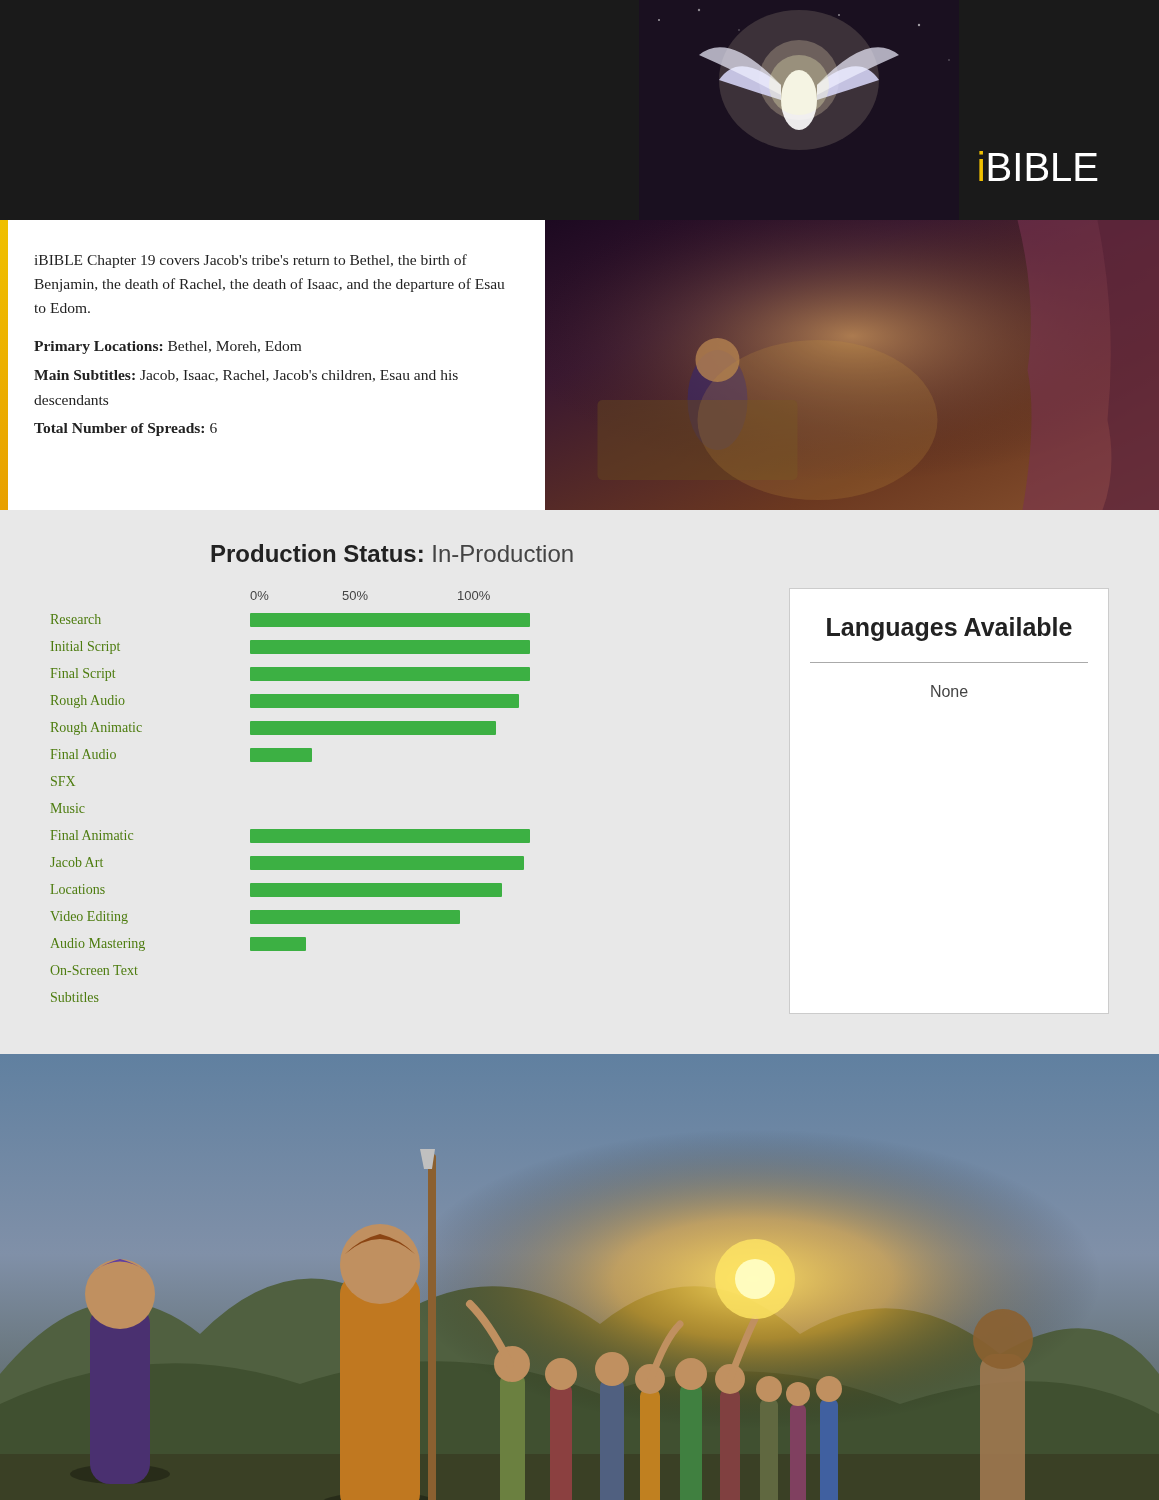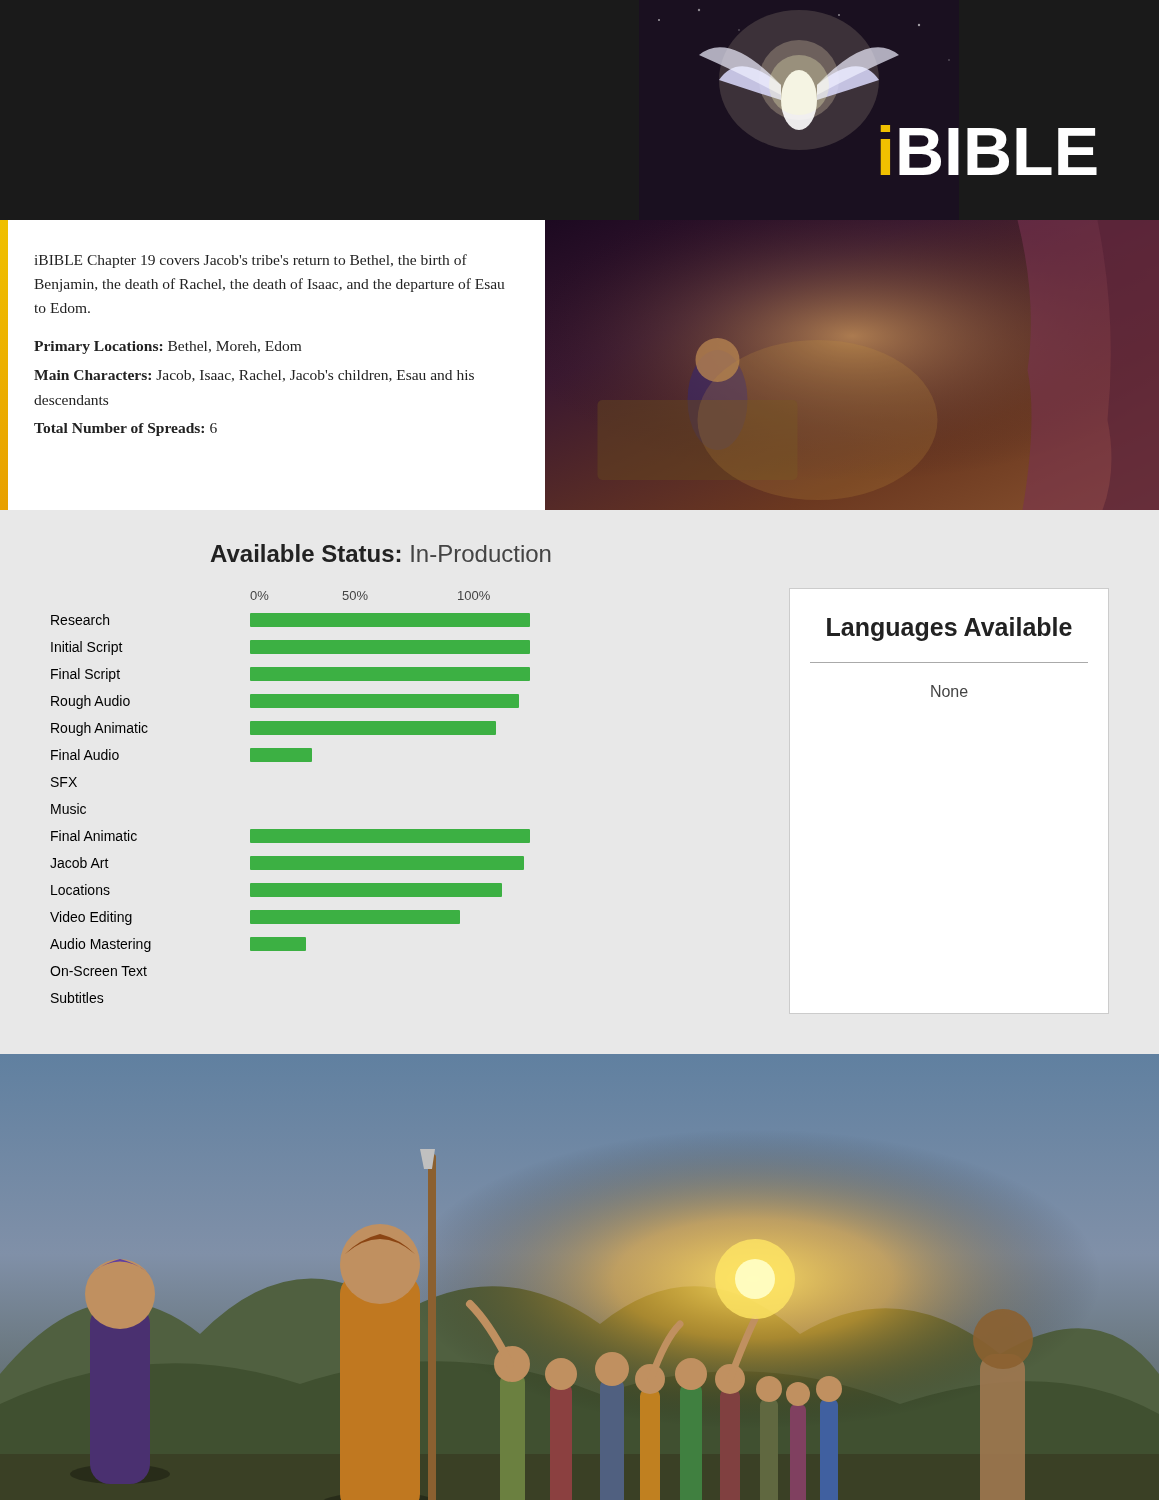--- a/index.html
+++ b/index.html
@@ -54,22 +54,22 @@
       font-family: Arial, sans-serif;
       margin-top: 6px;
     }
     .header-logo {
       position: absolute;
       right: 60px;
       bottom: 30px;
       z-index: 2;
     }
     .header-logo .ibible {
-      font-size: 68px;
-      font-weight: 700;
+      font-size: 40px;
+      font-weight: 400;
       font-family: Arial, sans-serif;
       color: white;
     }
     .header-logo .ibible span.i {
       color: #f0c000;
     }
     
     .header-art {
       position: absolute;
       right: 200px;
@@ -177,22 +177,22 @@
     .axis-label:nth-child(3) { text-align: right; }
     .bar-row {
       display: flex;
       align-items: center;
       margin-bottom: 5px;
       height: 22px;
     }
     .bar-label {
       width: 200px;
       font-size: 14px;
-      color: #000000;
-      font-family: Liberation Sans, sans-serif;
+      color: #4d7c0f;
+      font-family: Liberation Serif, serif;
       flex-shrink: 0;
     }
     .bar-track {
       width: 280px;
       height: 14px;
       position: relative;
     }
     .bar-fill {
       height: 100%;
       background: #3cb043;
@@ -304,21 +304,21 @@
 <div class="left-accent"></div>
 
 <div class="description-section">
   <div class="description-text">
     <p>iBIBLE Chapter 19 covers Jacob's tribe's return to Bethel, the birth of Benjamin, the death of Rachel, the death of Isaac, and the departure of Esau to Edom.</p>
     <div class="meta-row">
       <strong>Primary Locations:</strong>
       <span>Bethel, Moreh, Edom</span>
     </div>
     <div class="meta-row">
-      <strong>Main Characters:</strong>
+      <strong>Main Subtitles:</strong>
       <span>Jacob, Isaac, Rachel, Jacob's children, Esau and his descendants</span>
     </div>
     <div class="meta-row">
       <strong>Total Number of Spreads:</strong>
       <span>6</span>
     </div>
   </div>
   <div class="description-art">
     <div class="description-art-inner">
       <svg width="100%" height="290" viewBox="0 0 669 290" xmlns="http://www.w3.org/2000/svg" preserveAspectRatio="xMidYMid slice">
@@ -347,21 +347,21 @@
         <rect x="80" y="180" width="200" height="80" rx="5" fill="rgba(100,70,30,0.5)"></rect>
 
         <ellipse cx="300" cy="200" rx="120" ry="80" fill="rgba(200,150,60,0.2)"></ellipse>
       </svg>
     </div>
   </div>
 </div>
 
 <div class="production-section">
   <div class="production-title">
-    <span>Available Status:</span>
+    <span>Production Status:</span>
     <span class="status-text">In-Production</span>
   </div>
 
   <div class="production-content">
 
     <div class="chart-area">
 
       <div class="chart-axis-row">
         <span class="axis-label">0%</span>
         <span class="axis-label">50%</span>

